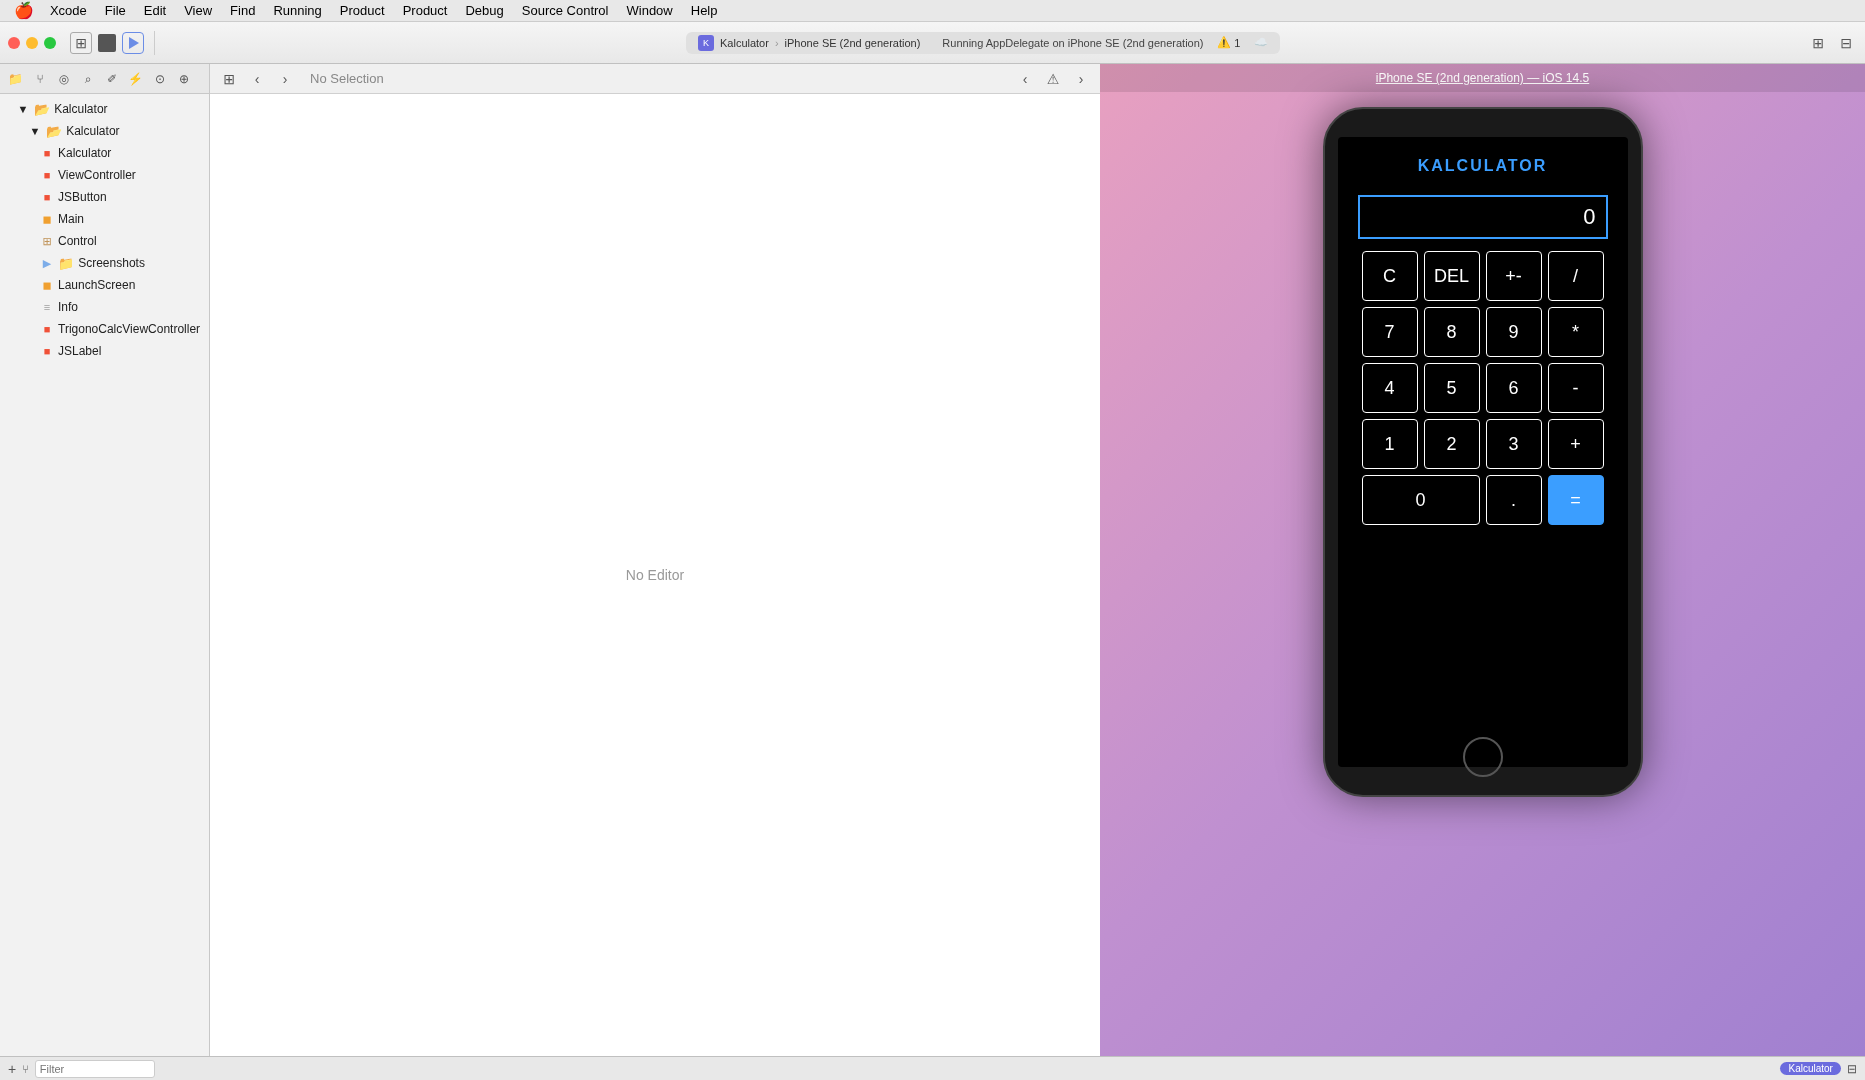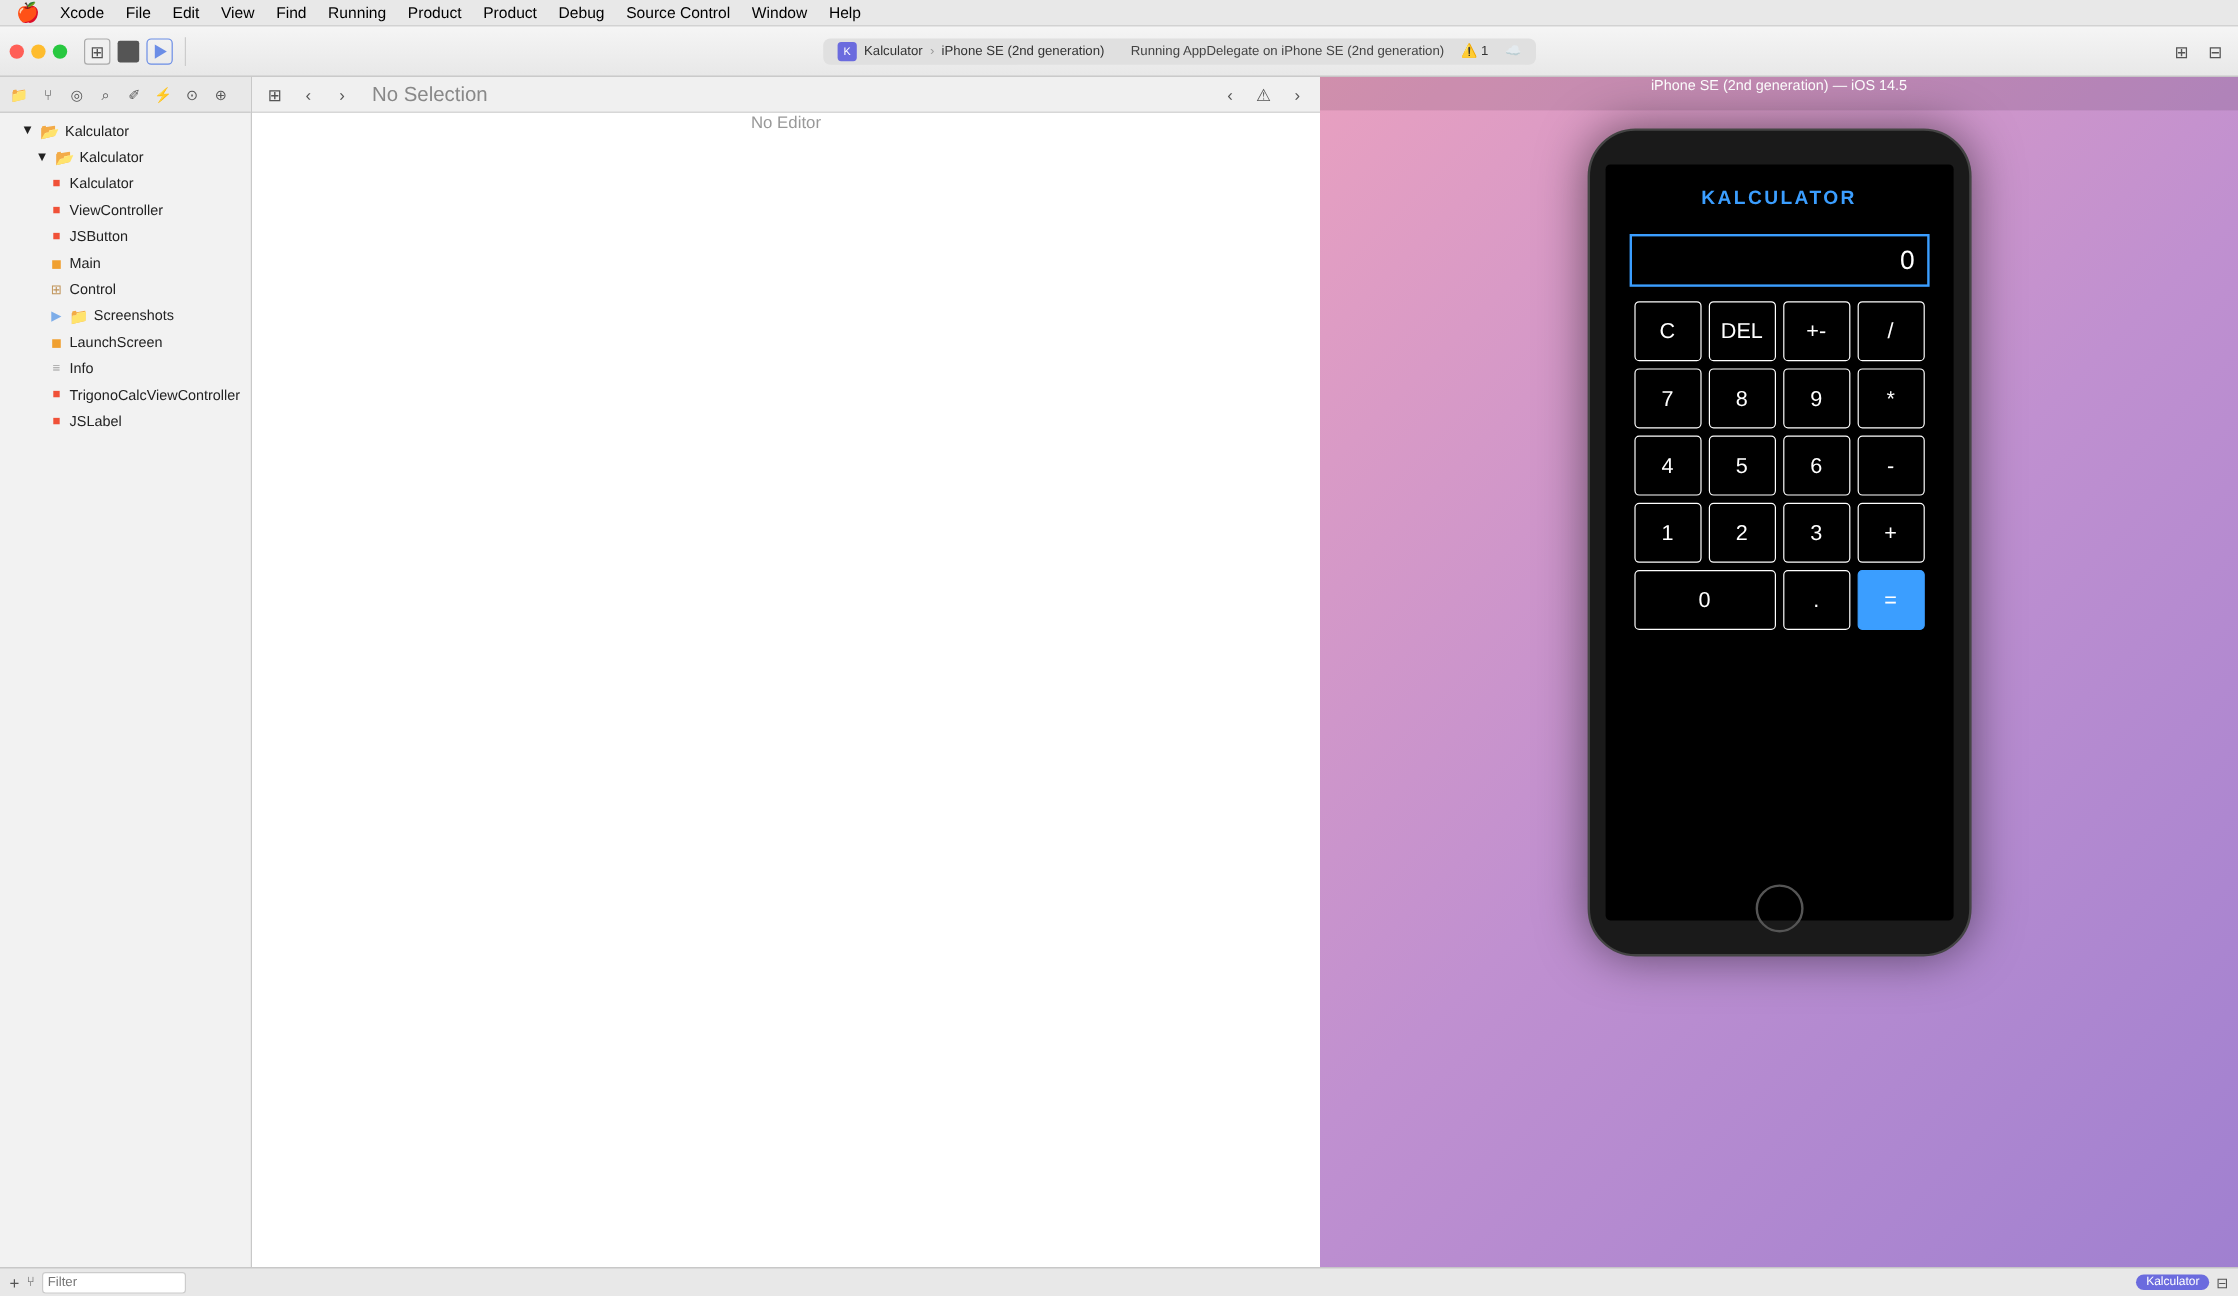--- a/index.html
+++ b/index.html
@@ -223,21 +223,21 @@
       background: #f0f0f0;
       border-bottom: 1px solid #d0d0d0;
       display: flex;
       align-items: center;
       padding: 0 8px;
       gap: 6px;
     }
     .editor-main {
       flex: 1;
       display: flex;
-      align-items: flex-start;
+      align-items: center;
       justify-content: center;
       color: #999;
       font-size: 14px;
     }
 
     
     .simulator-panel {
       width: 765px;
       background: linear-gradient(135deg, #e8a0c0 0%, #c090d0 50%, #a080d0 100%);
       display: flex;
@@ -246,24 +246,25 @@
       justify-content: flex-start;
       padding: 0;
       flex-shrink: 0;
       position: relative;
     }
     .simulator-title-bar {
       width: 100%;
       height: 28px;
       background: rgba(0,0,0,0.1);
       display: flex;
-      align-items: flex-start;
+      align-items: center;
       justify-content: center;
       font-size: 12px;
       color: #fff;
+      text-decoration: underline;
     }
     .simulator-device {
       width: 320px;
       height: 690px;
       background: #1a1a1a;
       border-radius: 40px;
       margin-top: 15px;
       display: flex;
       flex-direction: column;
       align-items: center;
@@ -353,21 +354,21 @@
       display: flex;
       align-items: center;
       padding: 0 8px;
       gap: 6px;
       font-size: 11px;
       color: #555;
       flex-shrink: 0;
     }
 
     .no-selection {
-      font-size: 17px;
+      font-size: 13px;
       color: #888;
       padding: 4px 8px;
     }
   </style>
 </head>
 <body>
 
 <div class="menu-bar">
   <span class="menu-bar-item menu-bar-apple">🍎</span>
   <span class="menu-bar-item">Xcode</span>

